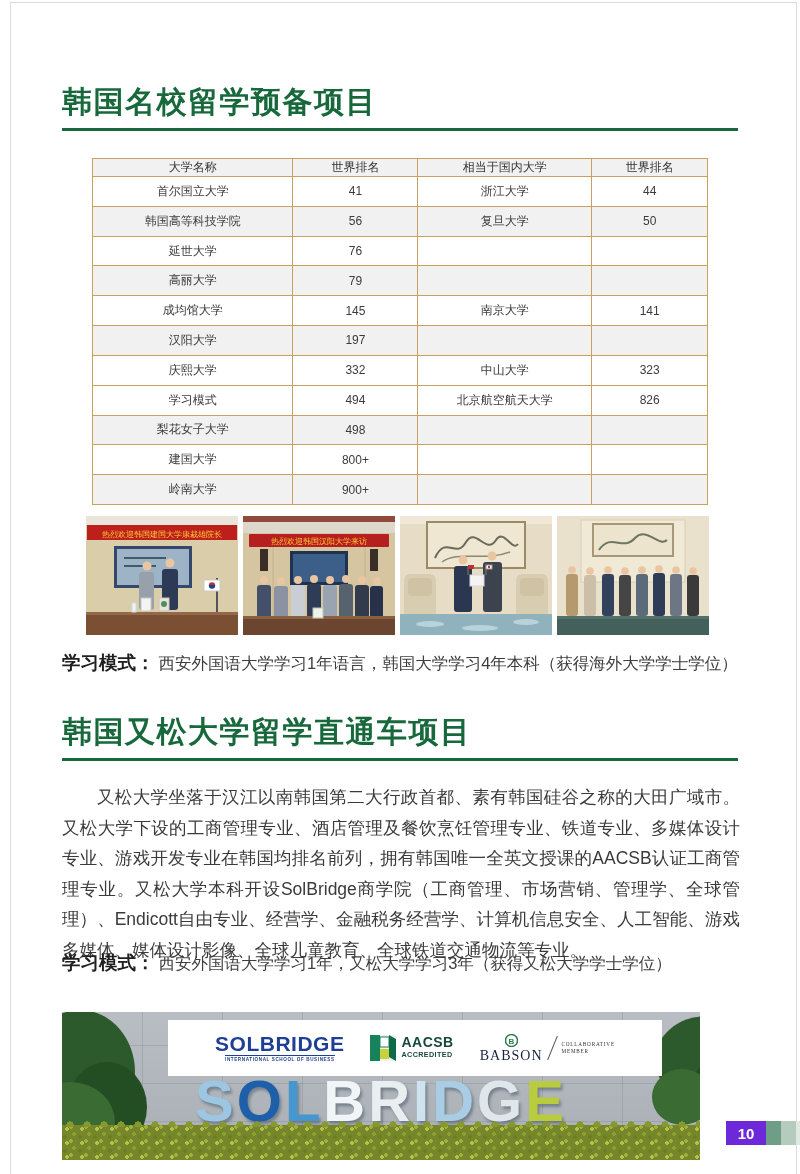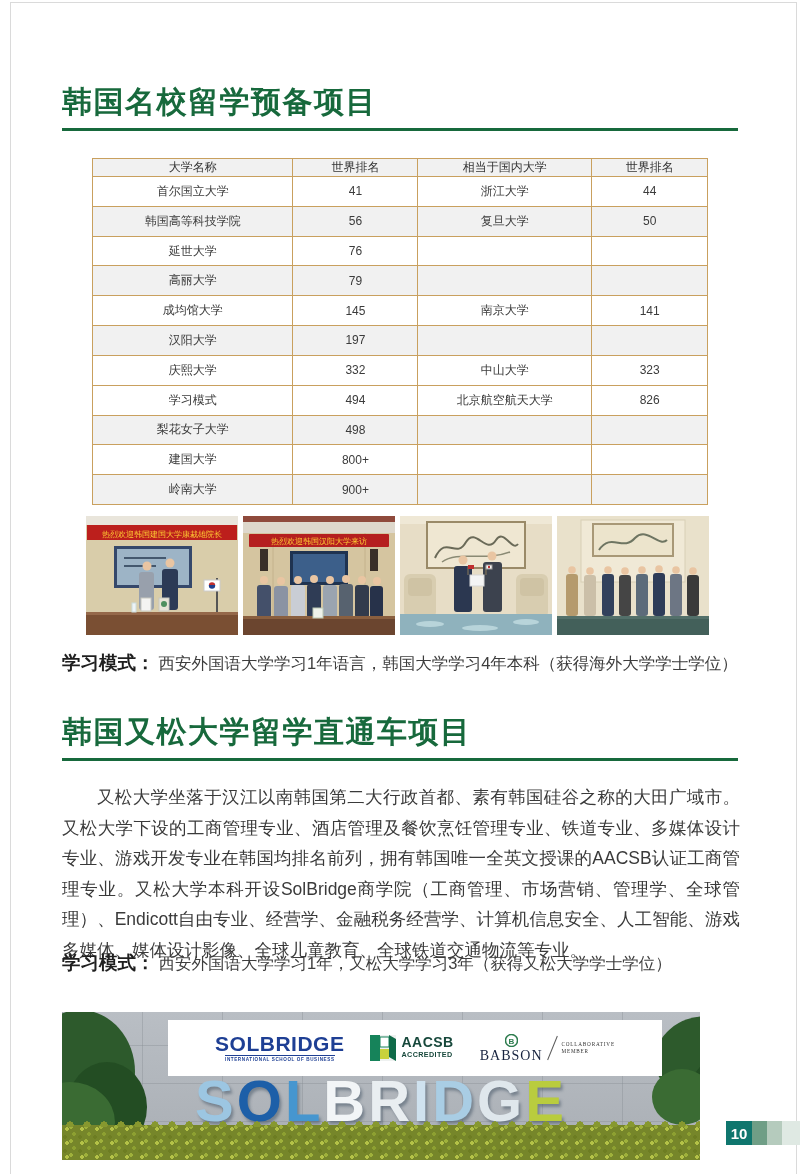--- a/index.html
+++ b/index.html
@@ -71,21 +71,21 @@
       radial-gradient(circle 3px at 12px 9px,#8da031 60%,transparent 65%),
       radial-gradient(circle 3px at 3px 12px,#6d7d22 60%,transparent 65%),
       radial-gradient(circle 3px at 9px 2px,#9fb13b 60%,transparent 65%),
       #76862a;
     background-size:15px 14px;}
   .hedge::before{content:"";position:absolute;left:0;right:0;top:-6px;height:8px;
     background:radial-gradient(circle 5px at 8px 6px,#87982f 70%,transparent 75%);
     background-size:17px 10px;}
   
   .page-badge{position:absolute;left:726px;top:1121px;height:24px;display:flex;z-index:9;}
-  .page-badge .b0{width:26px;background:#0f766e;color:#fff;font-size:15px;font-weight:bold;
+  .page-badge .b0{width:40px;background:#6d28d9;color:#fff;font-size:15px;font-weight:bold;
     display:flex;align-items:center;justify-content:center;}
   .page-badge .b1{width:15px;background:#6f9e86;}
   .page-badge .b2{width:15px;background:#b5cbbd;}
   .page-badge .b3{width:32px;background:#dfe9e3;}
 </style>
 </head>
 <body>
 
 <div class="sheet-border"></div>
 

